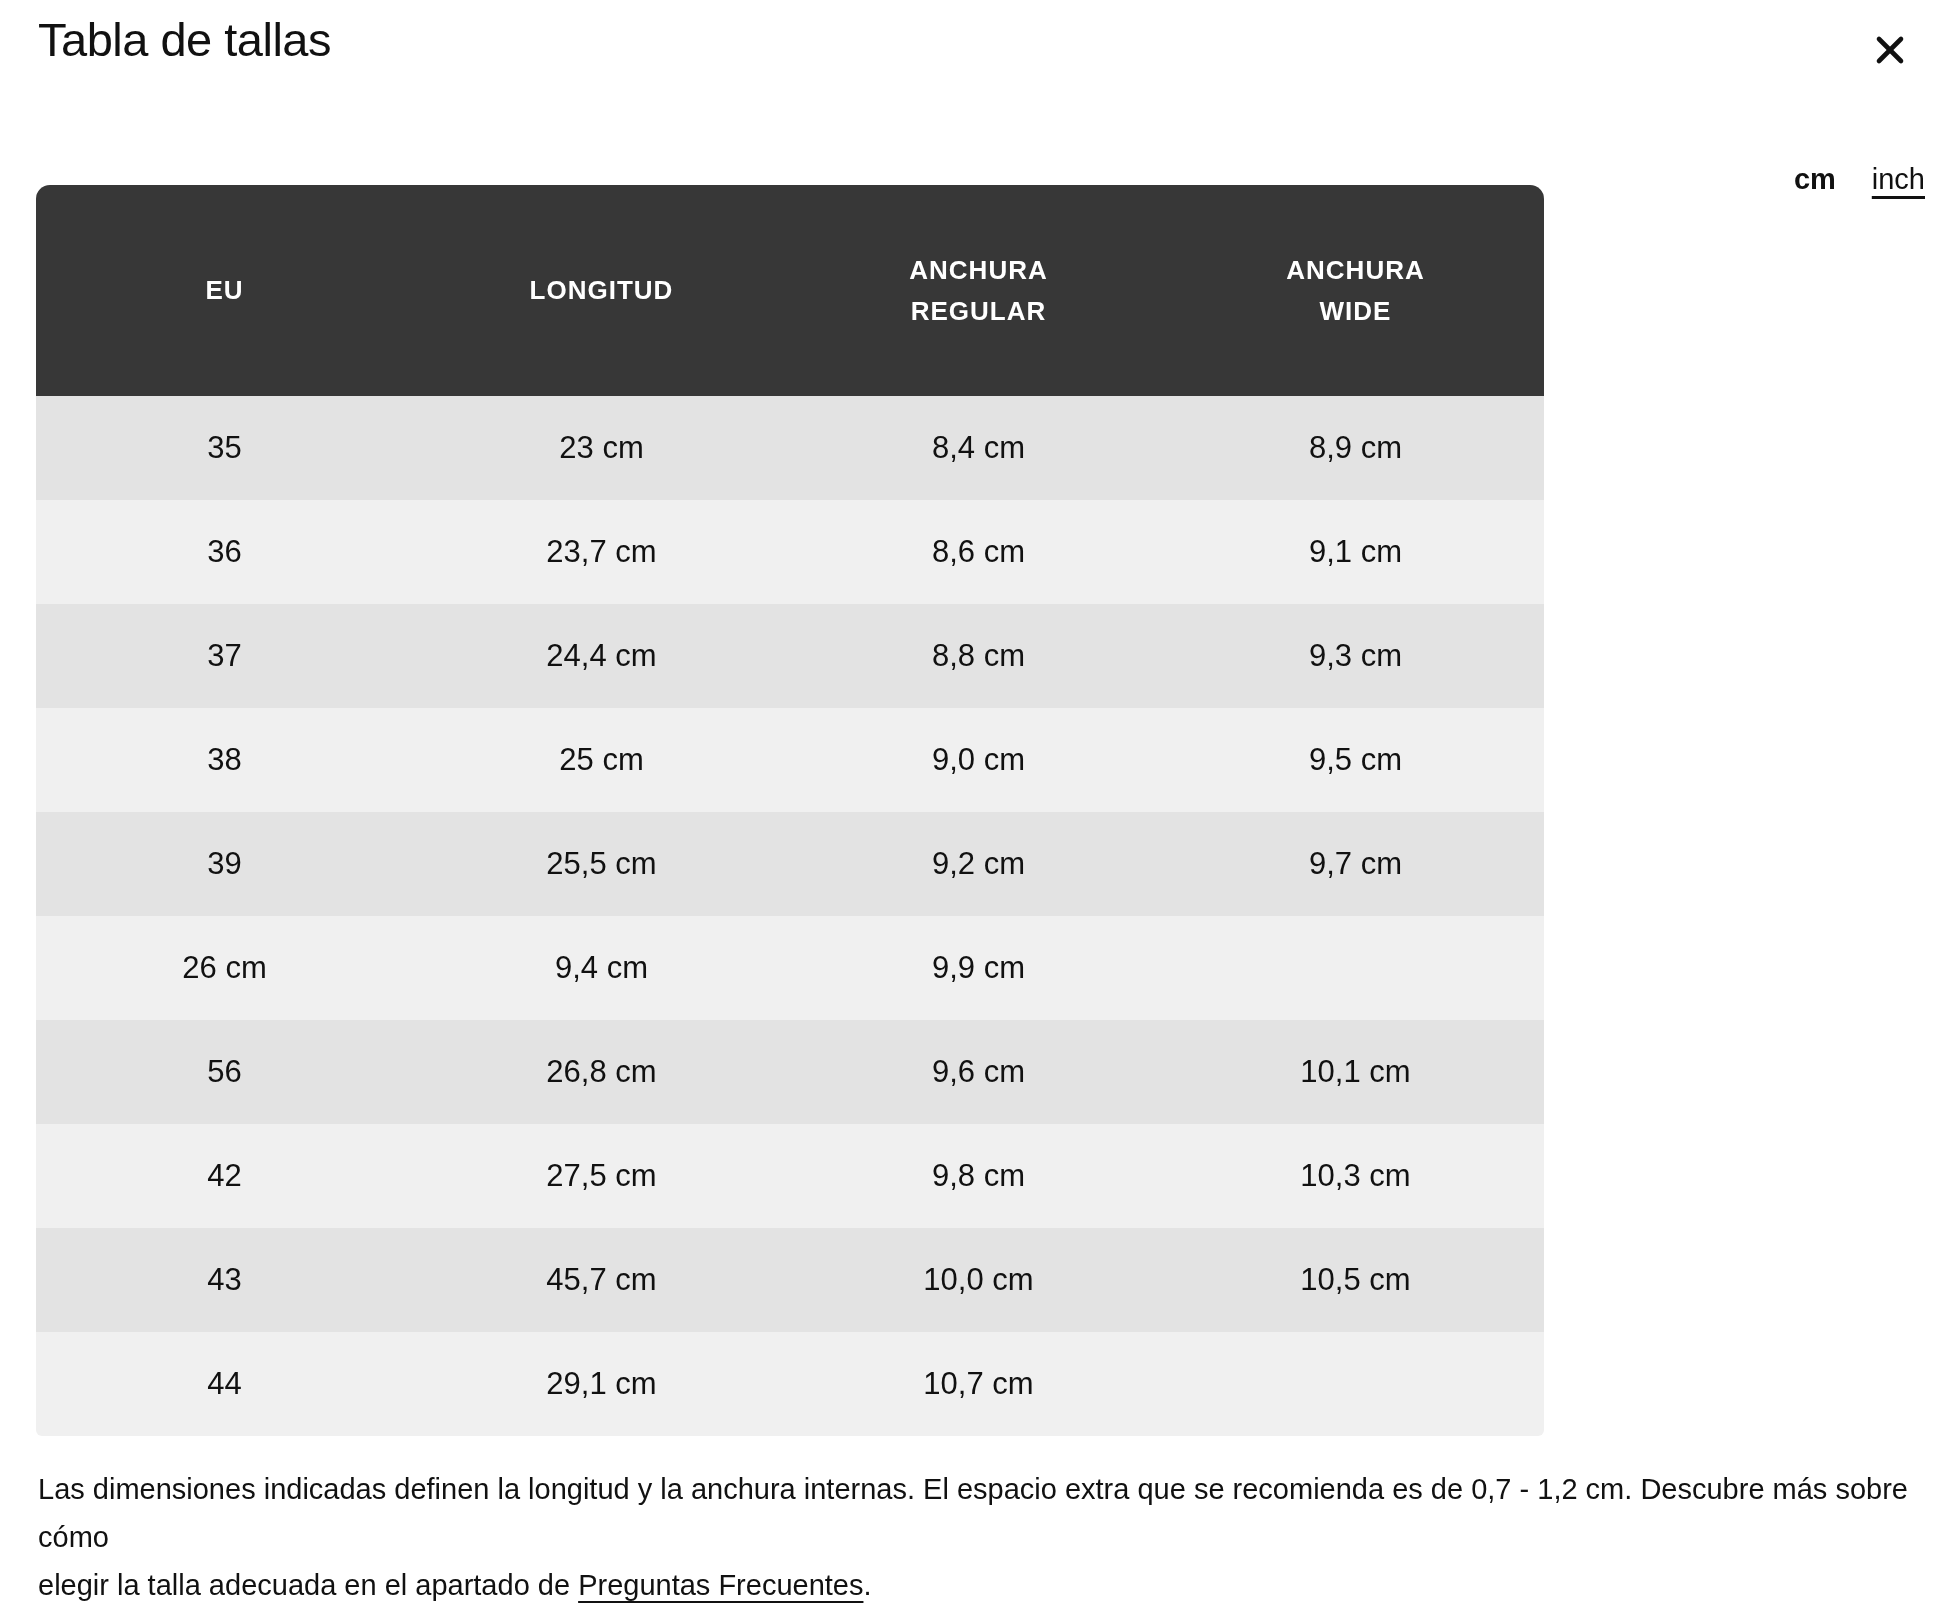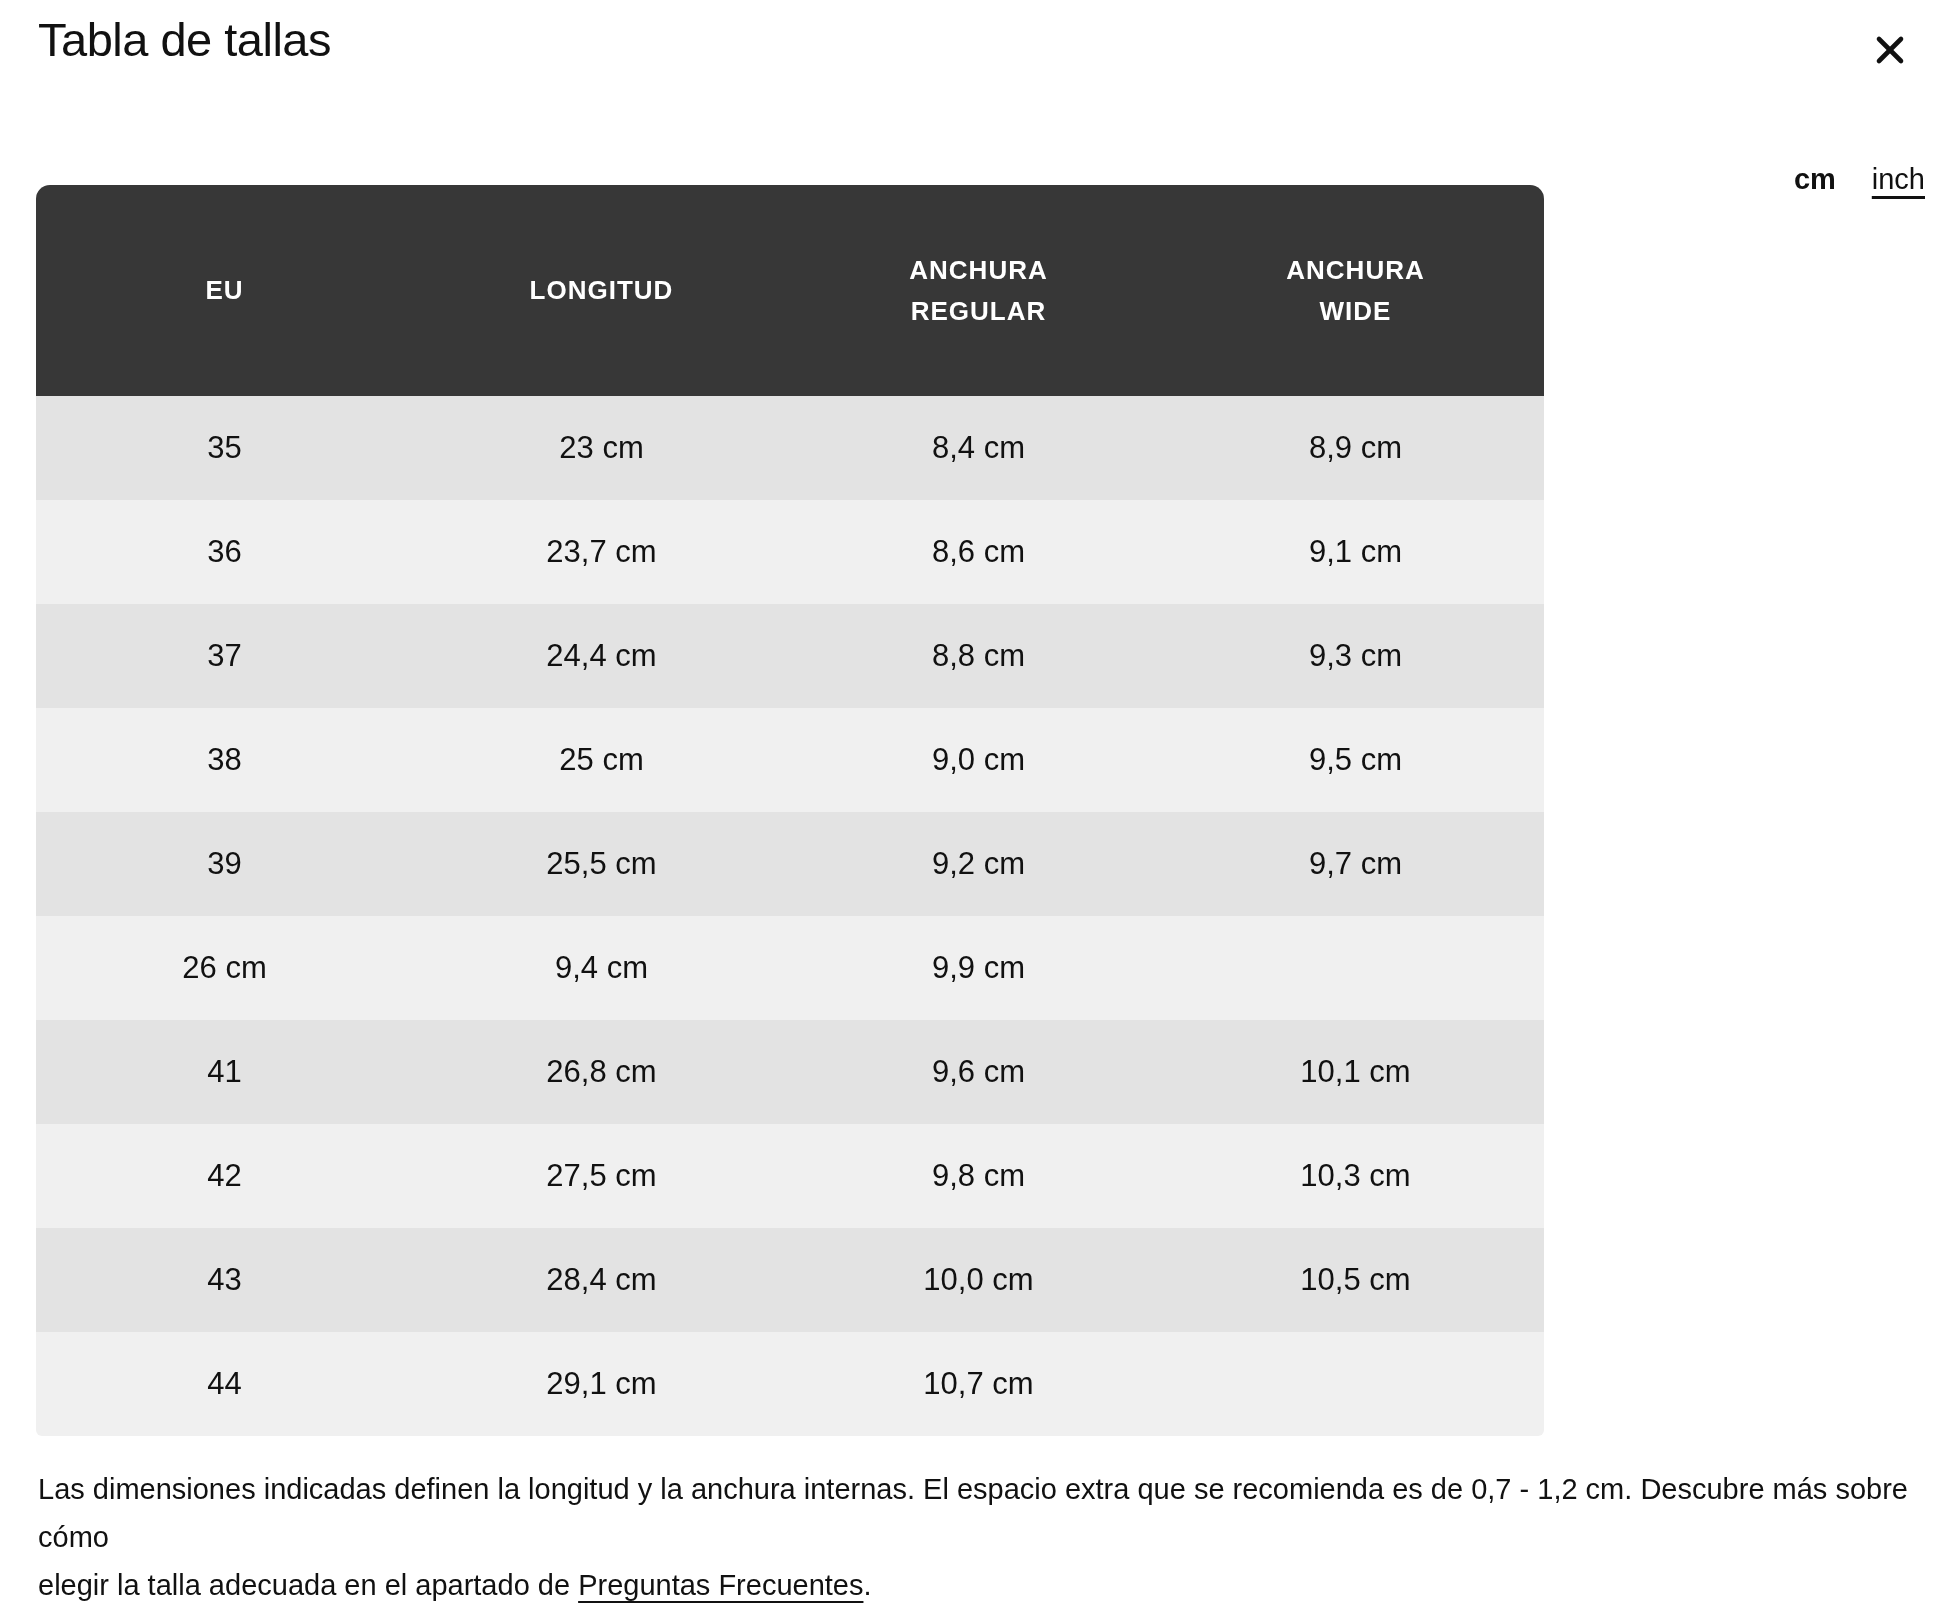--- a/index.html
+++ b/index.html
@@ -150,34 +150,34 @@
     <div class="td">25,5 cm</div>
     <div class="td">9,2 cm</div>
     <div class="td">9,7 cm</div>
   </div>
   <div class="tr">
     <div class="td">26 cm</div>
     <div class="td">9,4 cm</div>
     <div class="td">9,9 cm</div>
   </div>
   <div class="tr">
-    <div class="td">41</div>
+    <div class="td">56</div>
     <div class="td">26,8 cm</div>
     <div class="td">9,6 cm</div>
     <div class="td">10,1 cm</div>
   </div>
   <div class="tr">
     <div class="td">42</div>
     <div class="td">27,5 cm</div>
     <div class="td">9,8 cm</div>
     <div class="td">10,3 cm</div>
   </div>
   <div class="tr">
     <div class="td">43</div>
-    <div class="td">28,4 cm</div>
+    <div class="td">45,7 cm</div>
     <div class="td">10,0 cm</div>
     <div class="td">10,5 cm</div>
   </div>
   <div class="tr">
     <div class="td">44</div>
     <div class="td">29,1 cm</div>
     <div class="td">10,7 cm</div>
   </div>
 </div>
 

